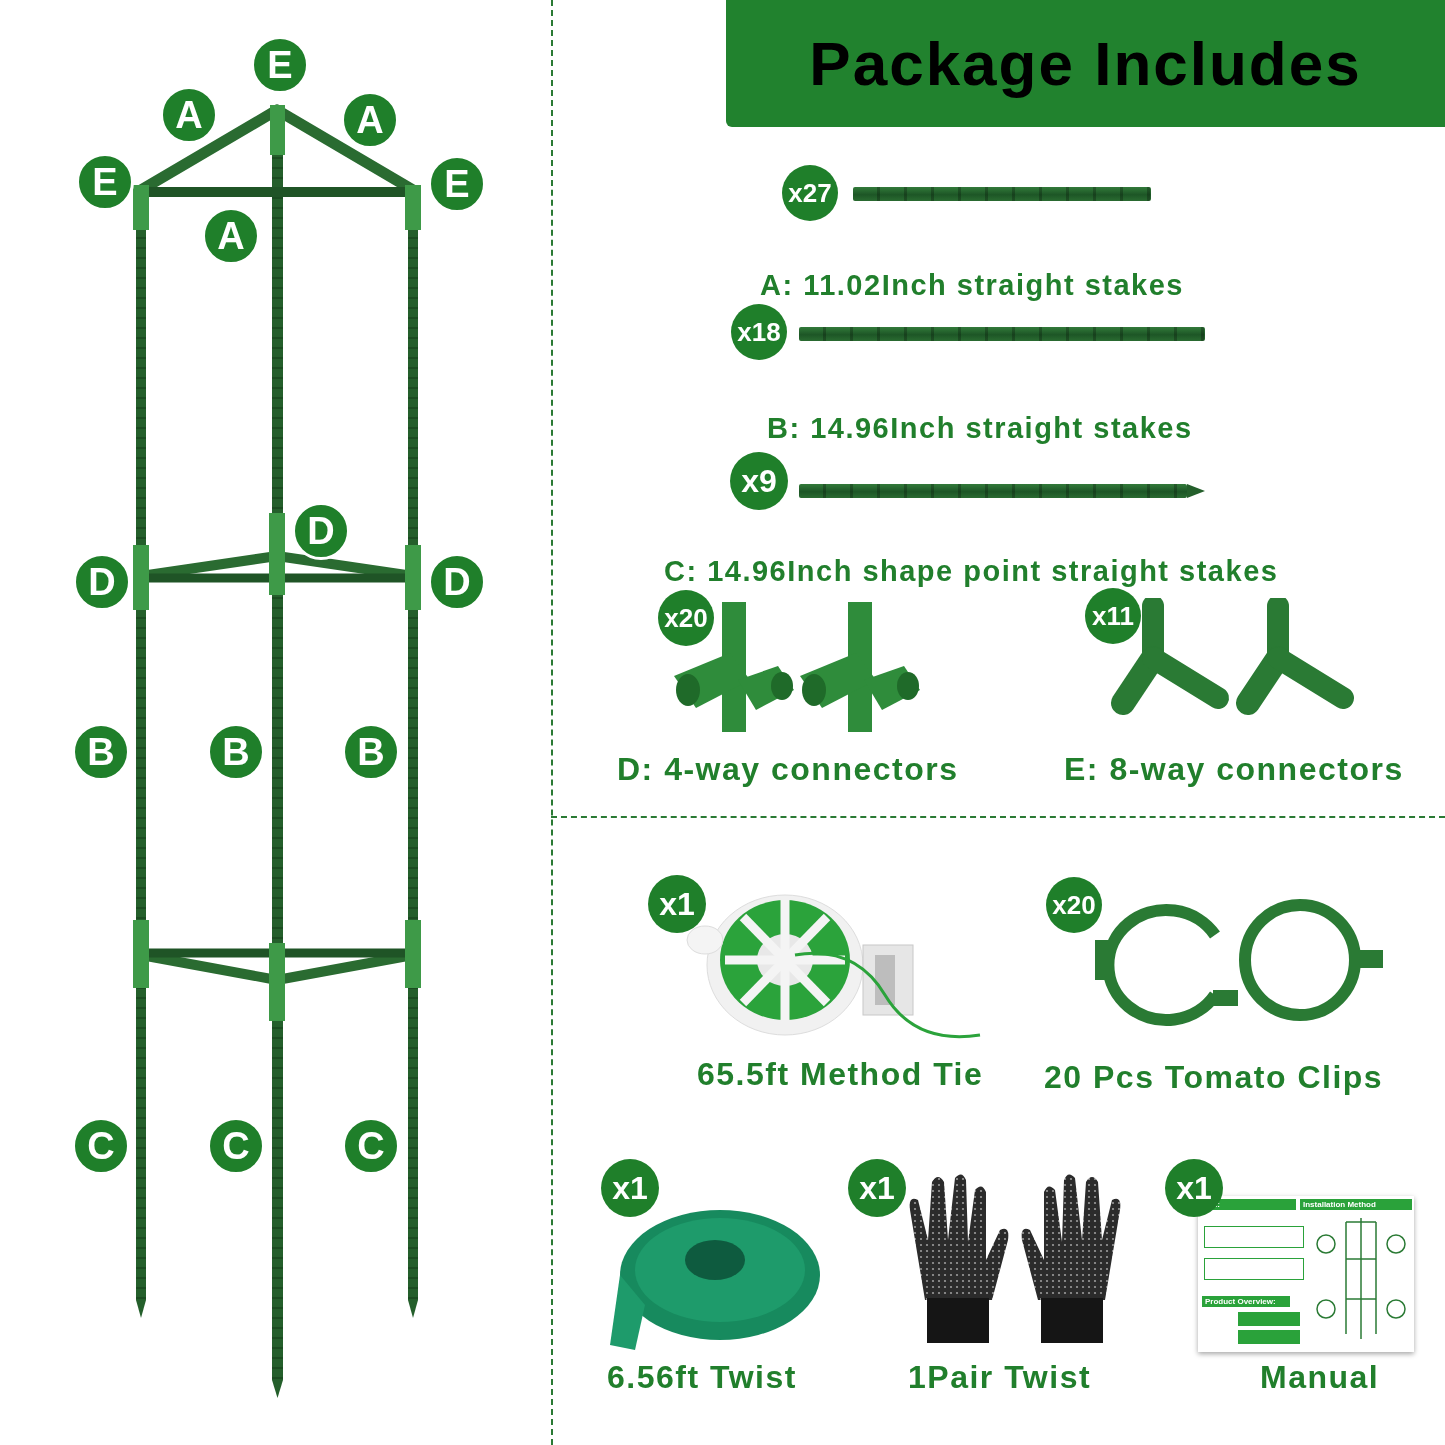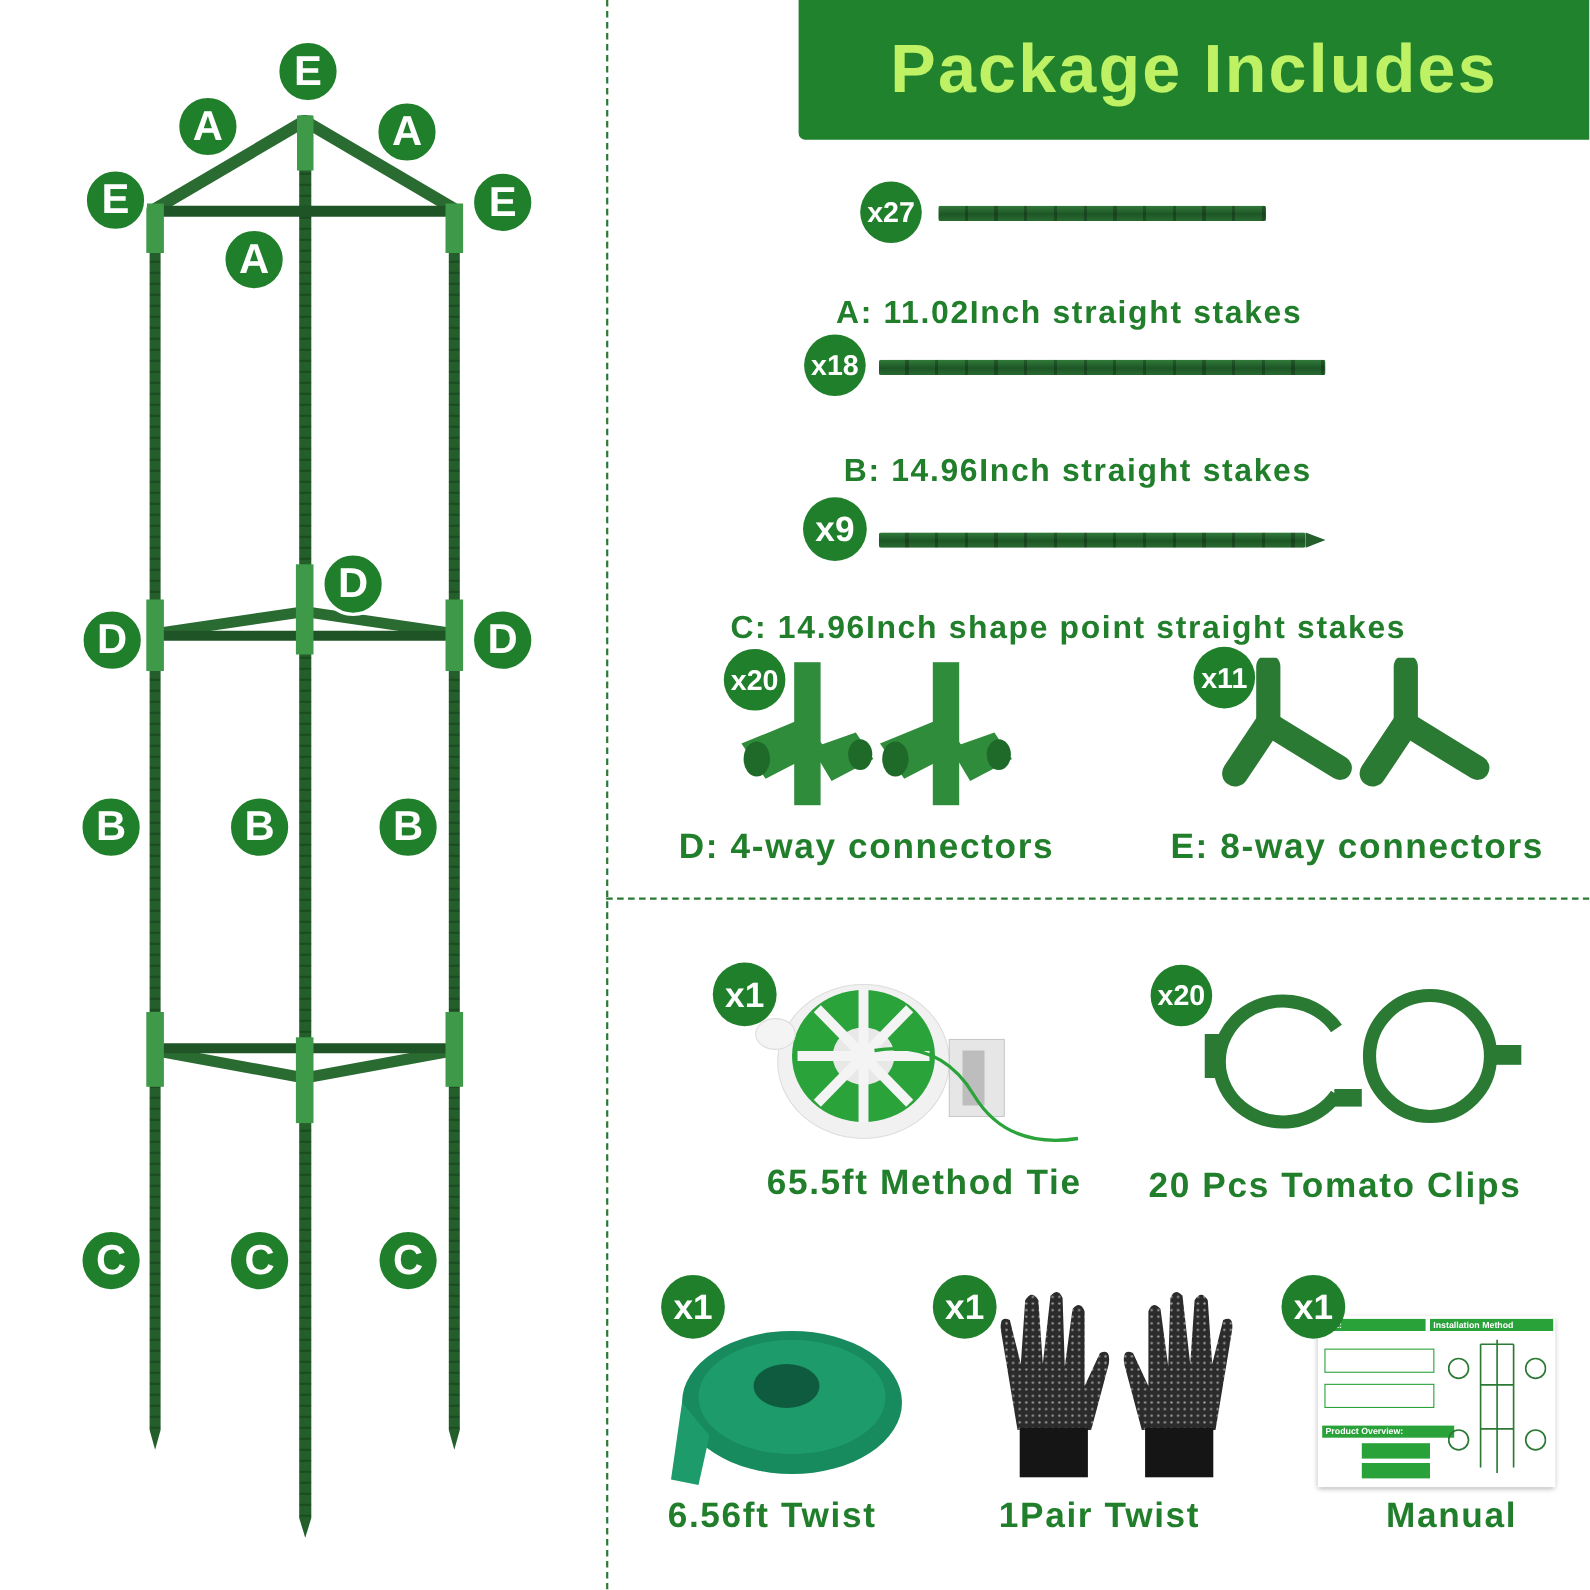--- a/index.html
+++ b/index.html
@@ -8,21 +8,21 @@
 
   .abs { position: absolute; }
 
   
   .vdiv { left: 551px; top: 0; width: 0; height: 1445px; border-left: 2px dashed #2a7a34; }
   .hdiv { left: 551px; top: 816px; width: 894px; height: 0; border-top: 2px dashed #2a7a34; }
 
   
   .banner { left: 726px; top: 0; width: 719px; height: 127px; background: #21822e;
             border-bottom-left-radius: 6px; display: flex; align-items: center; justify-content: center; }
-  .banner-title { color: #bef264; font-weight: bold; font-size: 62px; letter-spacing: 2px; transform: scaleX(1.0); }
+  .banner-title { color: #000000; font-weight: bold; font-size: 62px; letter-spacing: 2px; transform: scaleX(1.0); }
 
   
   .badge { border-radius: 50%; background: #1f7f2a; color: #fff; font-weight: bold;
            display: flex; align-items: center; justify-content: center; }
   .qty { width: 56px; height: 56px; font-size: 26px; }
   .qty.big { width: 58px; height: 58px; font-size: 32px; }
 
   .label { font-weight: bold; color: #217f2c; white-space: nowrap; letter-spacing: 1.5px; }
   .label.lg { font-size: 29px; margin-top: 32px; }
   .label.md { font-size: 32px; }
@@ -206,21 +206,21 @@
   <rect x="141" y="128" width="62" height="45" fill="#151515"></rect>
 </svg>
 <div class="abs badge qty big" style="left:848px;top:1159px">x1</div>
 <div class="abs label md" style="left:908px;top:1359px">1Pair Twist</div>
 
 <div class="abs manual">
   <div style="display:flex;gap:4px;margin-top:3px;padding:0 2px">
     <div class="manual-bar" style="width:96px">List:</div>
     <div class="manual-bar" style="flex:1">Installation Method</div>
   </div>
-  <div style="position:absolute;left:4px;top:100px;width:120px" class="manual-bar">Product Overview:</div>
+  <div style="position:absolute;left:4px;top:100px;width:88px" class="manual-bar">Product Overview:</div>
   <svg style="position:absolute;left:118px;top:18px" width="90" height="130">
     <g stroke="#2a7a34" stroke-width="1.5" fill="none">
       <line x1="30" y1="8" x2="30" y2="120"></line>
         <line x1="45" y1="4" x2="45" y2="125"></line>
         <line x1="60" y1="8" x2="60" y2="120"></line>
       <line x1="30" y1="8" x2="60" y2="8"></line>
         <line x1="30" y1="45" x2="60" y2="45"></line>
         <line x1="30" y1="85" x2="60" y2="85"></line>
       <circle cx="10" cy="30" r="9"></circle>
         <circle cx="80" cy="30" r="9"></circle>

